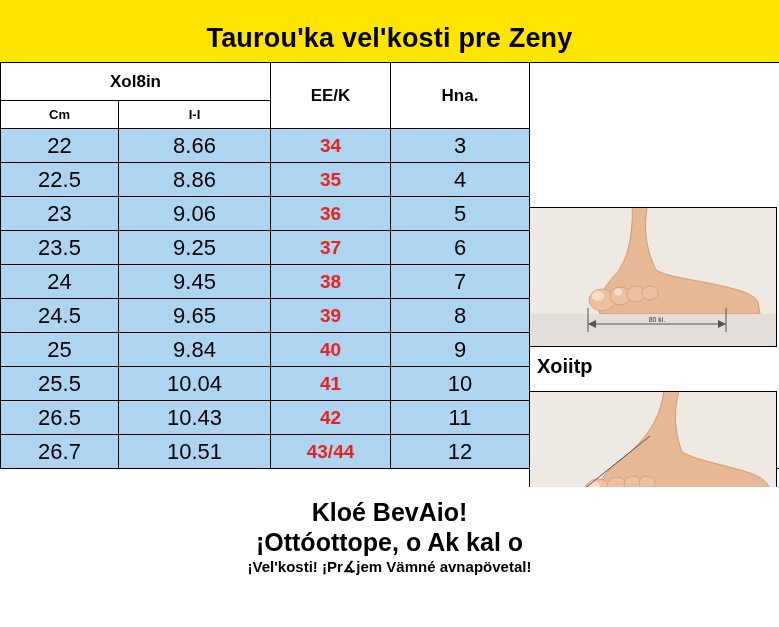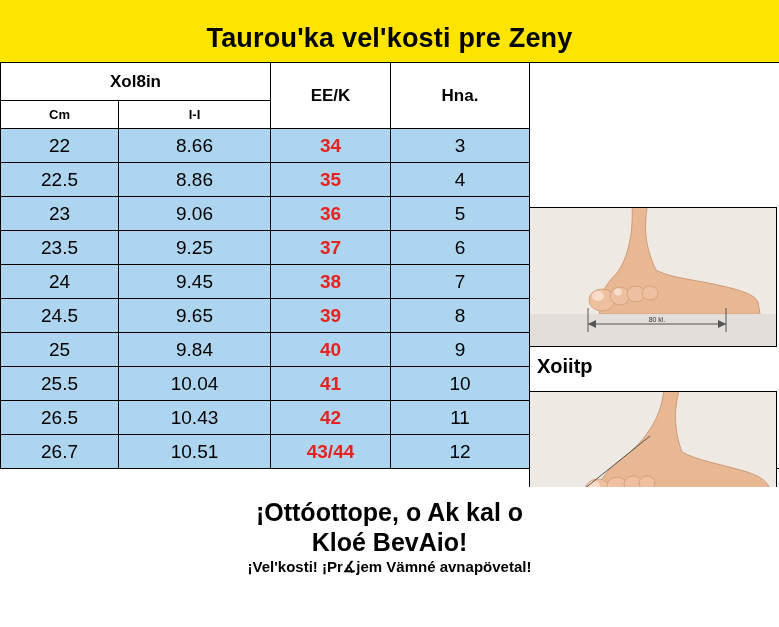--- a/index.html
+++ b/index.html
@@ -74,21 +74,21 @@
     background: #ffffff;
   }
   .hdr-sub {
     height: 28px;
     font-size: 13px;
     font-weight: bold;
     background: #ffffff;
   }
   .data-row td {
     height: 33px;
-    font-size: 19px;
+    font-size: 22px;
     background: #aed5f0;
     color: #000;
   }
   .data-row td.eek {
     color: #e8231f;
     font-weight: bold;
     font-size: 19px;
   }
   .data-row td.cm, .data-row td.inch, .data-row td.hna {
     font-weight: normal;
@@ -350,19 +350,19 @@
     </svg>
   </div>
 
   <div class="footnote-left">spôsob vnL  ON.8i Zka.</div>
   <div class="footnote-right">0,5cm.a2</div>
   <div class="footnote-bottom">Tonavku:diaa.ch tcn</div>
 
   <div class="sep-line"></div>
   <div class="bottom-area">
     <div class="cta">
+      <div>Kloé BevAio!</div>
       <div>¡Ottóottope, o Ak kal o</div>
-      <div>Kloé BevAio!</div>
     </div>
     <div class="sub2">¡Vel'kosti! ¡Pr∡jem Vämné avnapövetal!</div>
   </div>
 
 </div>
 
 </body></html>

